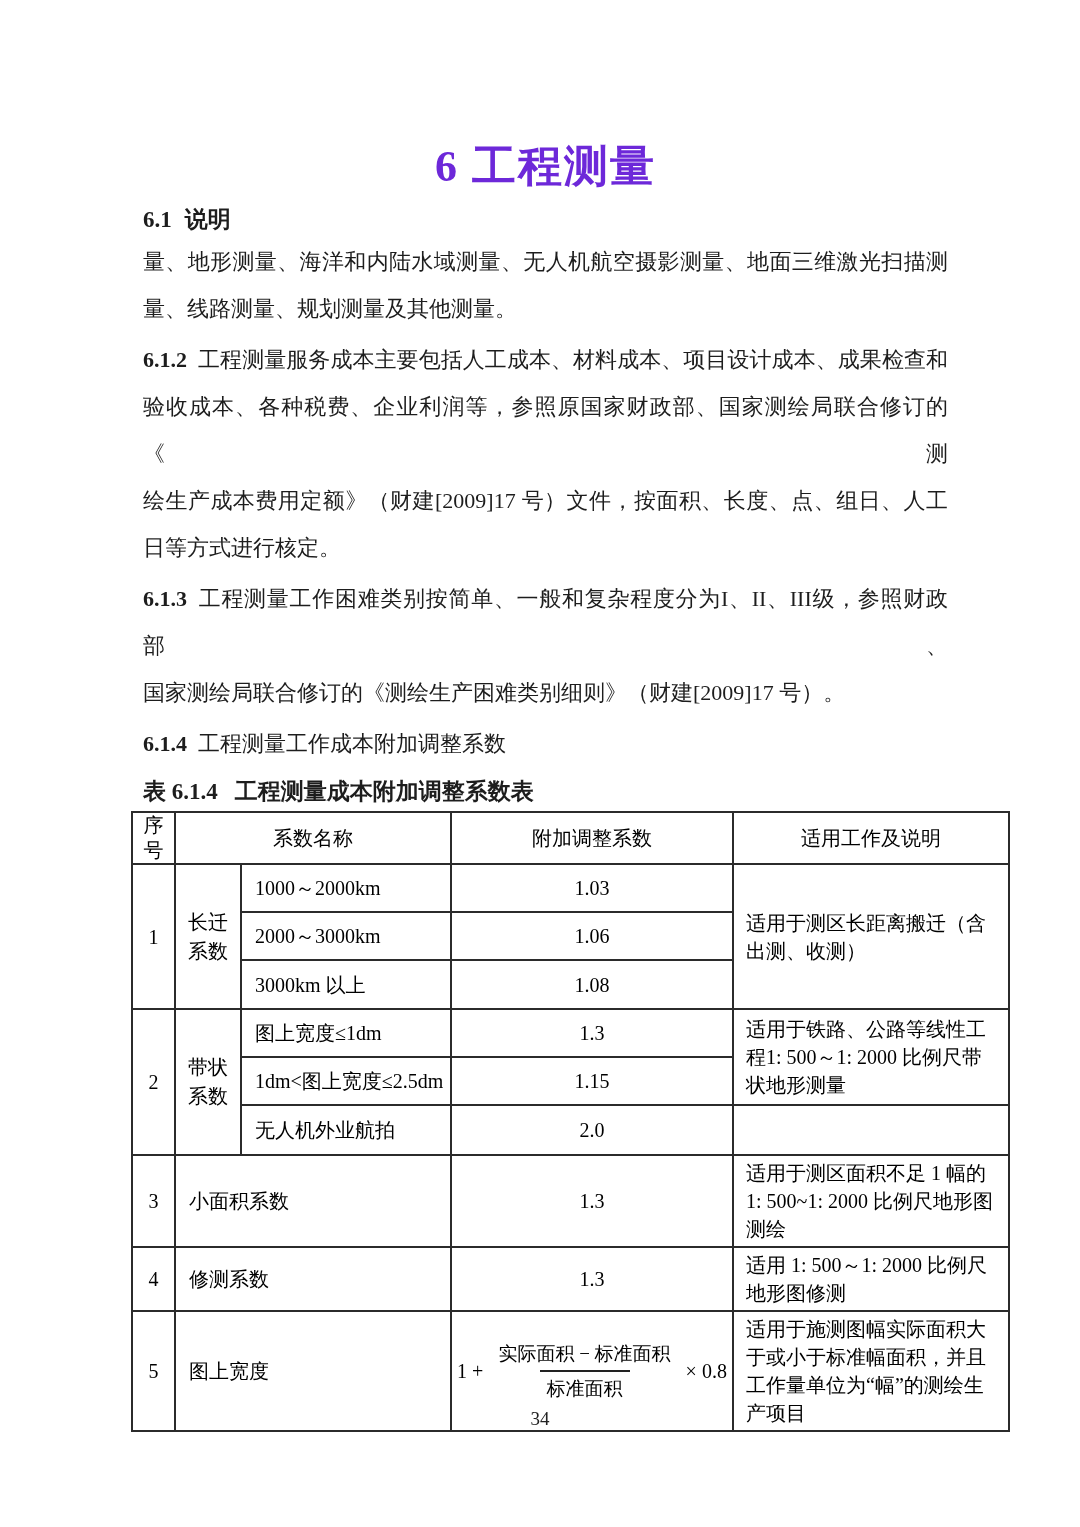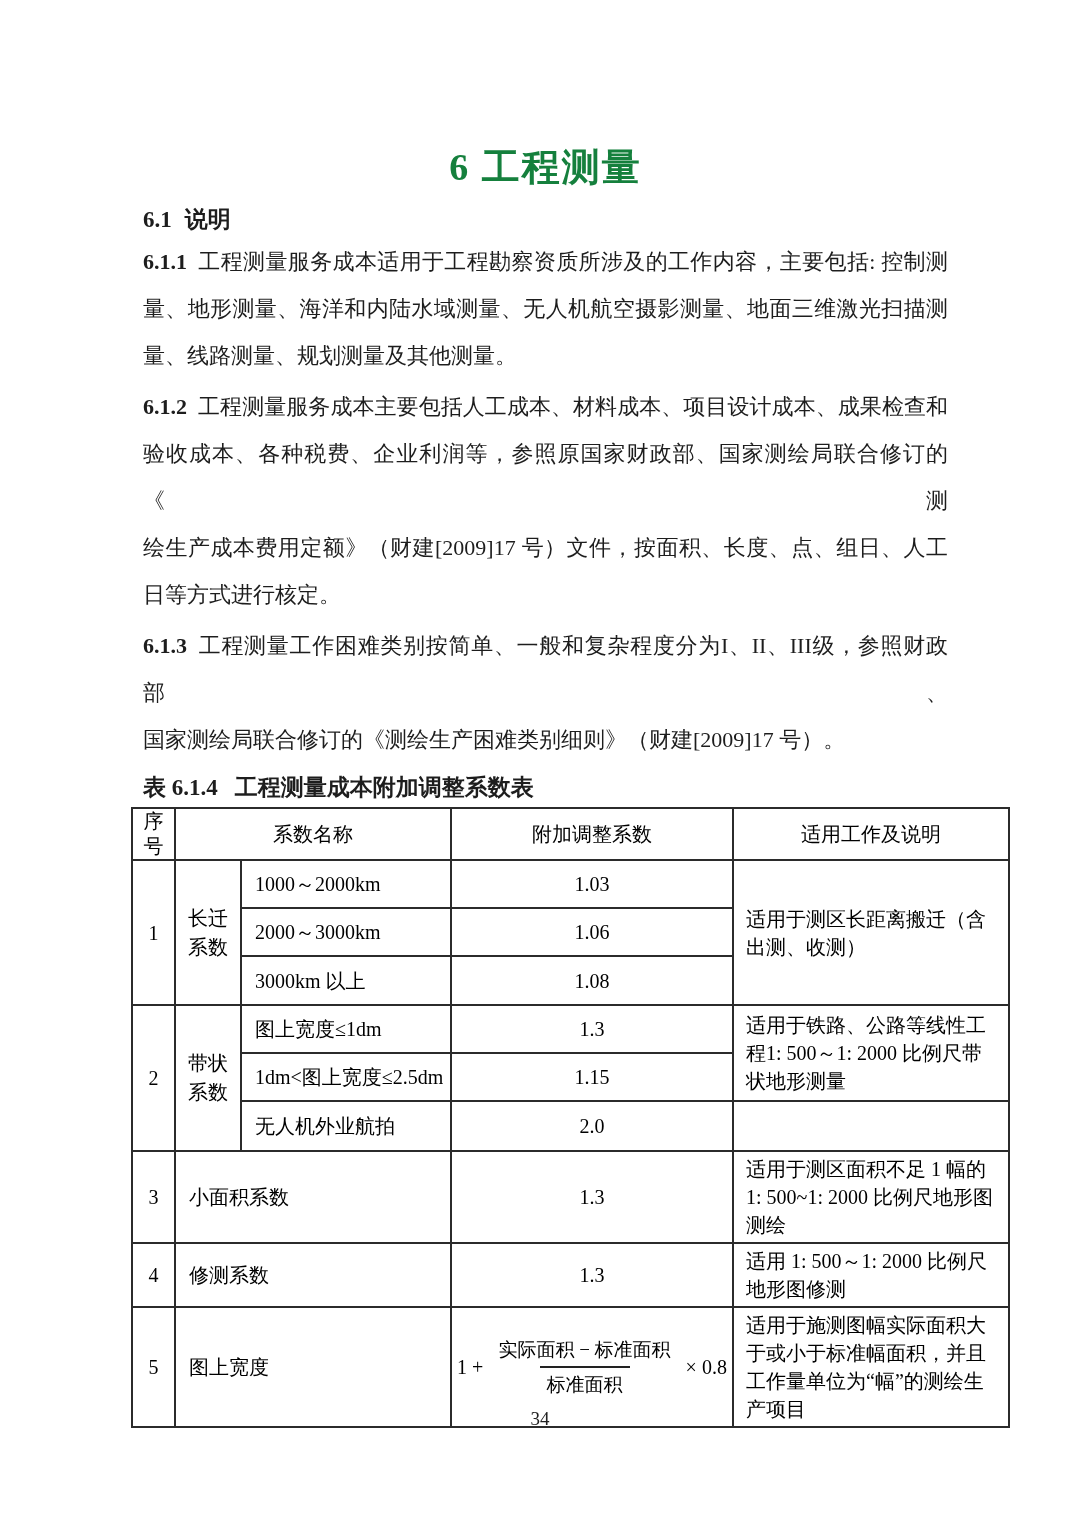--- a/index.html
+++ b/index.html
@@ -3,22 +3,22 @@
 <meta charset="utf-8">
 <style>
   html,body{margin:0;padding:0;background:#ffffff;}
   .page{
     width:1080px;height:1527px;position:relative;background:#ffffff;
     color:#1d1d1d;font-family:"Liberation Serif","DejaVu Serif",serif;
     overflow:hidden;
   }
   .content{padding:148px 132px 0 143px;}
   .doc-title{
-    text-align:center;font-size:38px;font-weight:bold;line-height:38px;
-    letter-spacing:2px;color:#15803d;
+    text-align:center;font-size:44px;font-weight:bold;line-height:38px;
+    letter-spacing:2px;color:#6d28d9;
   }
   .h2{margin-top:20px;font-size:23px;font-weight:bold;line-height:28px;}
   .h2 .num{margin-right:13px;}
   .para{margin-top:4px;}
   .pline{
     font-size:22px;line-height:47px;text-align:justify;
     text-justify:inter-ideograph;white-space:normal;
   }
   .pline.j{text-align-last:justify;}
   .pnum{font-weight:bold;margin-right:11px;}
@@ -51,43 +51,45 @@
 <div class="page">
   <div class="content">
 
     <div class="doc-title">6 工程测量</div>
 
     <div class="h2">
       <span class="num">6.1</span><span>说明</span>
     </div>
 
     <div class="para">
-      <div class="pline j">
-        <span class="pnum">6.1.1</span><span>工程测量服务成本适用于工程勘察资质所涉及的工作内容，主要包括: 控制测</span>
-      </div>
       <div class="pline j">量、地形测量、海洋和内陆水域测量、无人机航空摄影测量、地面三维激光扫描测</div>
       <div class="pline">量、线路测量、规划测量及其他测量。</div>
     </div>
 
     <div class="para">
       <div class="pline j">
         <span class="pnum">6.1.2</span><span>工程测量服务成本主要包括人工成本、材料成本、项目设计成本、成果检查和</span>
       </div>
       <div class="pline j">验收成本、各种税费、企业利润等，参照原国家财政部、国家测绘局联合修订的《测</div>
       <div class="pline j">绘生产成本费用定额》（财建[2009]17 号）文件，按面积、长度、点、组日、人工</div>
       <div class="pline">日等方式进行核定。</div>
     </div>
 
     <div class="para">
       <div class="pline j">
         <span class="pnum">6.1.3</span><span>工程测量工作困难类别按简单、一般和复杂程度分为I、II、III级，参照财政部、</span>
       </div>
       <div class="pline">国家测绘局联合修订的《测绘生产困难类别细则》（财建[2009]17 号）。</div>
     </div>
 
+    <div class="para">
+      <div class="pline">
+        <span class="pnum">6.1.4</span><span>工程测量工作成本附加调整系数</span>
+      </div>
+    </div>
 
     <div class="tbl-caption">
       <span>表 6.1.4</span><span class="cap-title">工程测量成本附加调整系数表</span>
     </div>
 
     <table class="ctable">
       <colgroup>
         <col style="width:43px">
           <col style="width:66px">
           <col style="width:210px">

